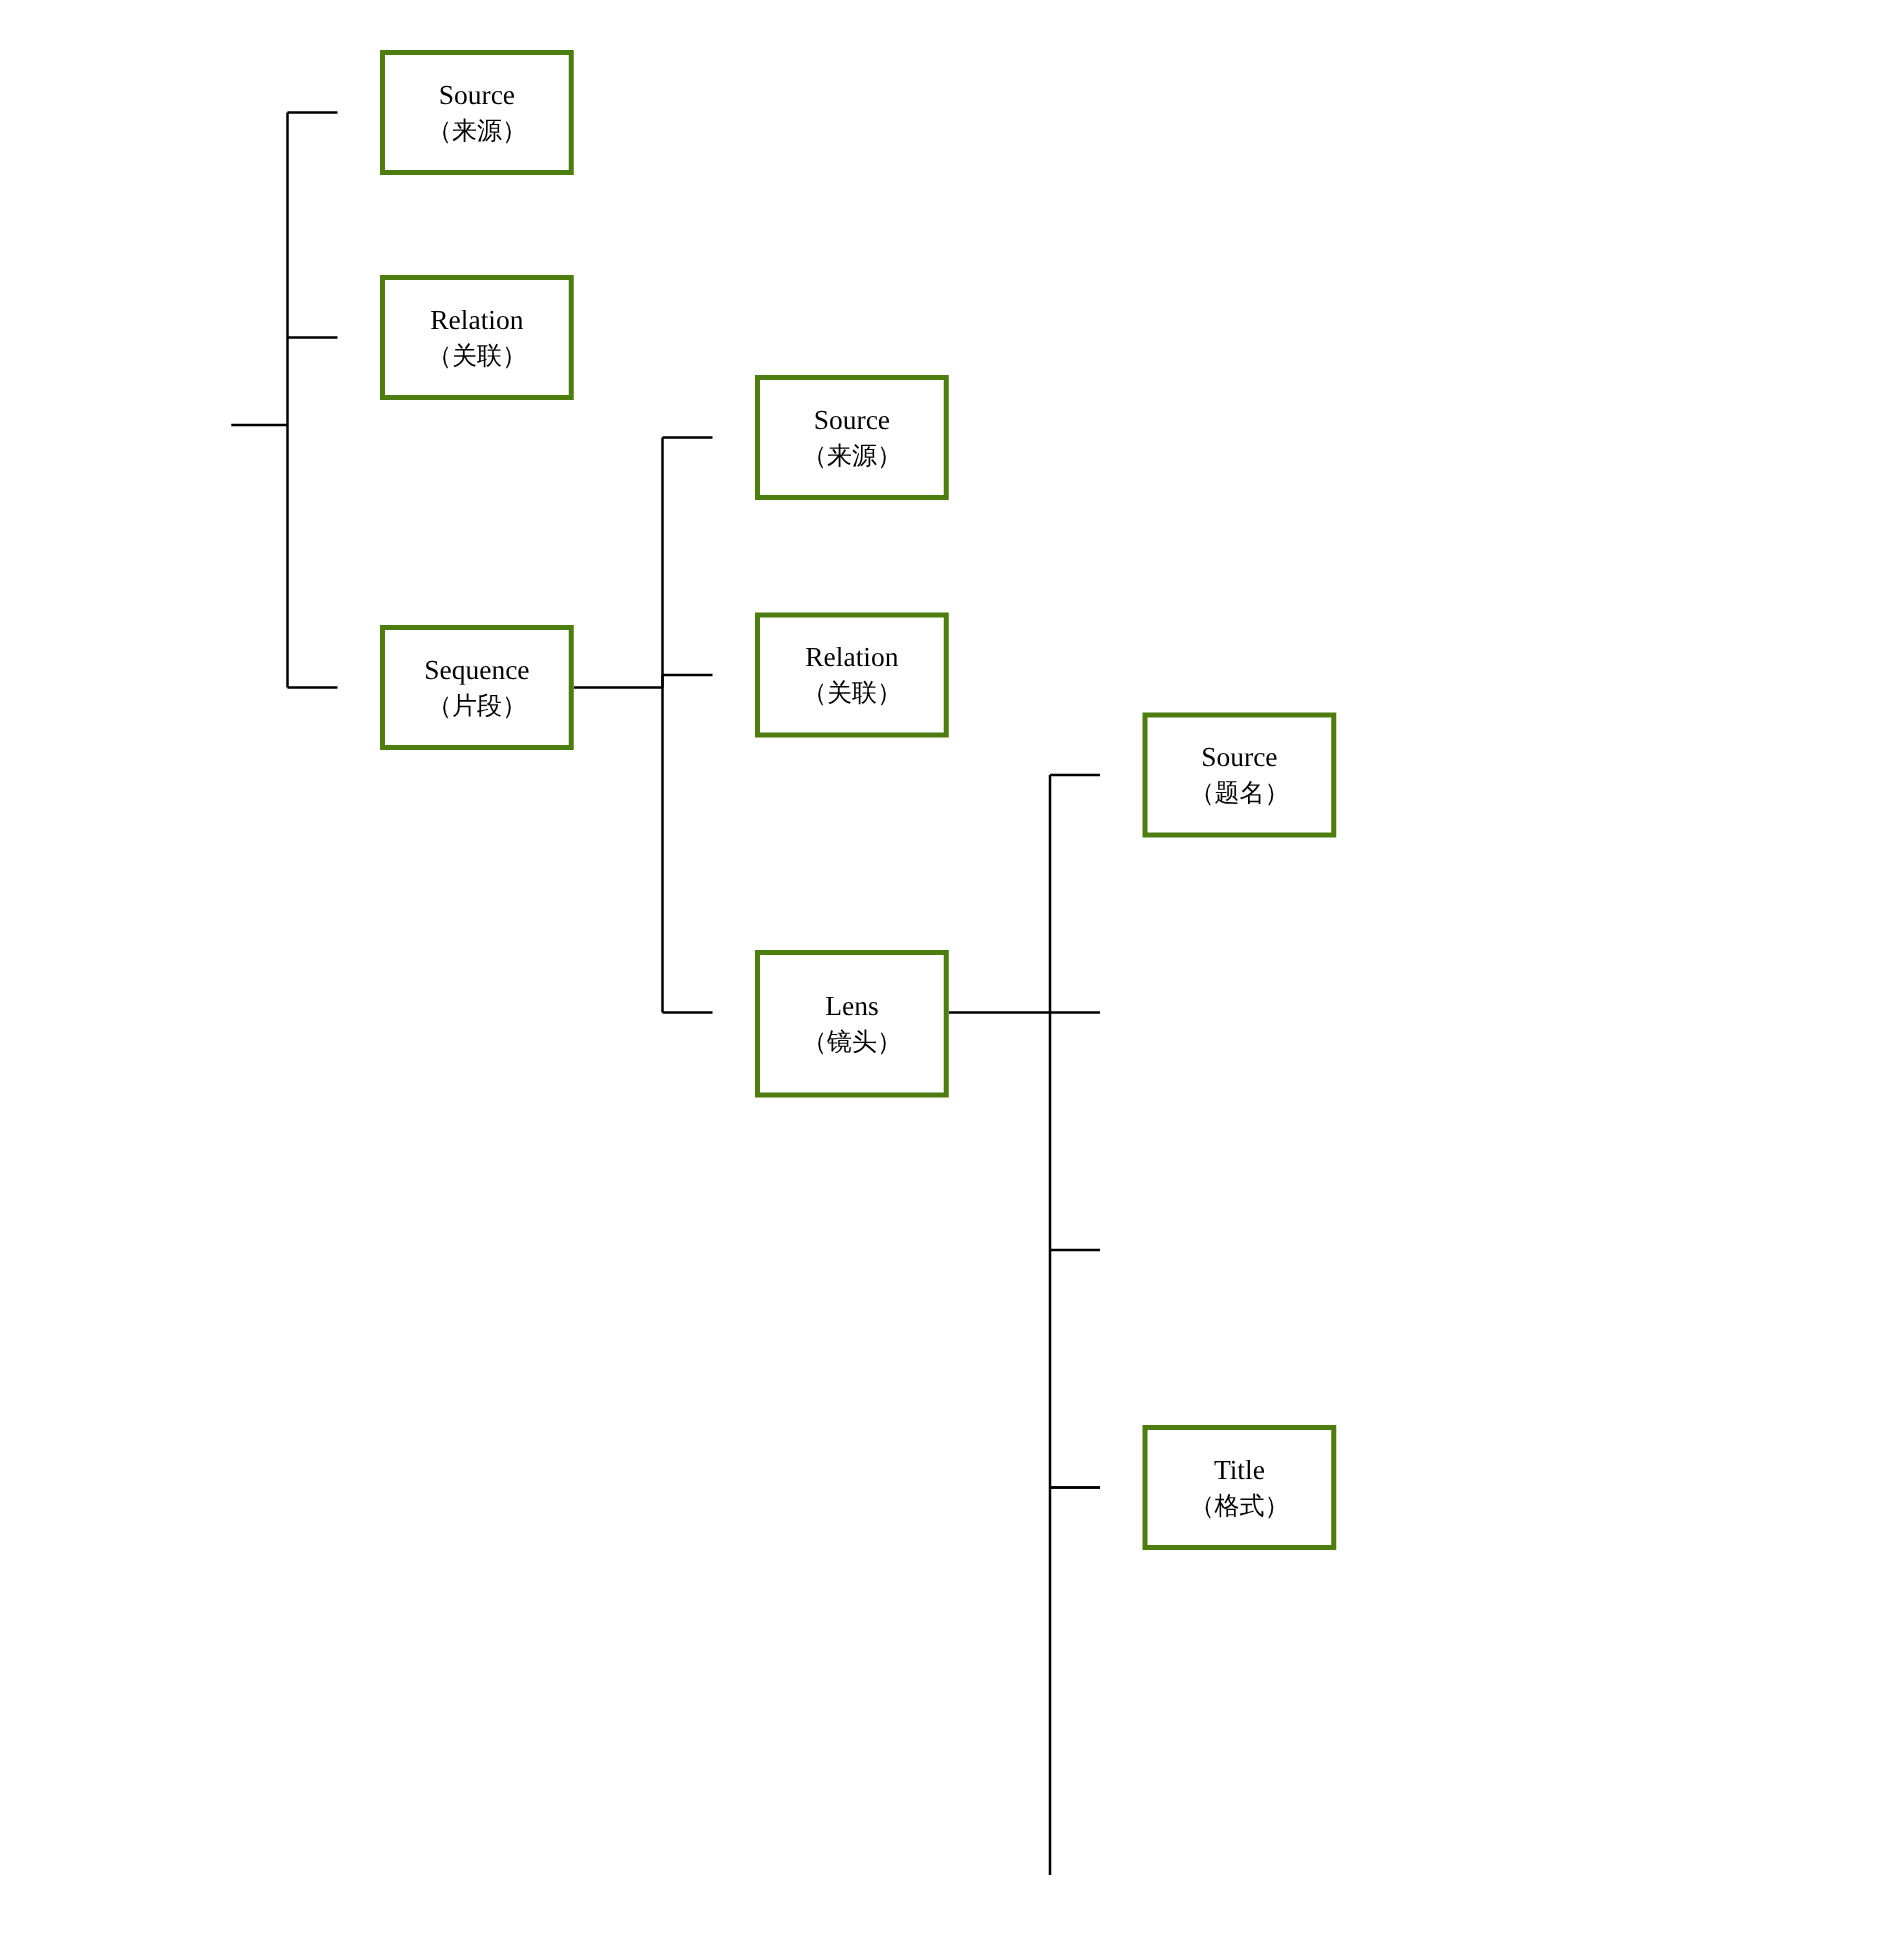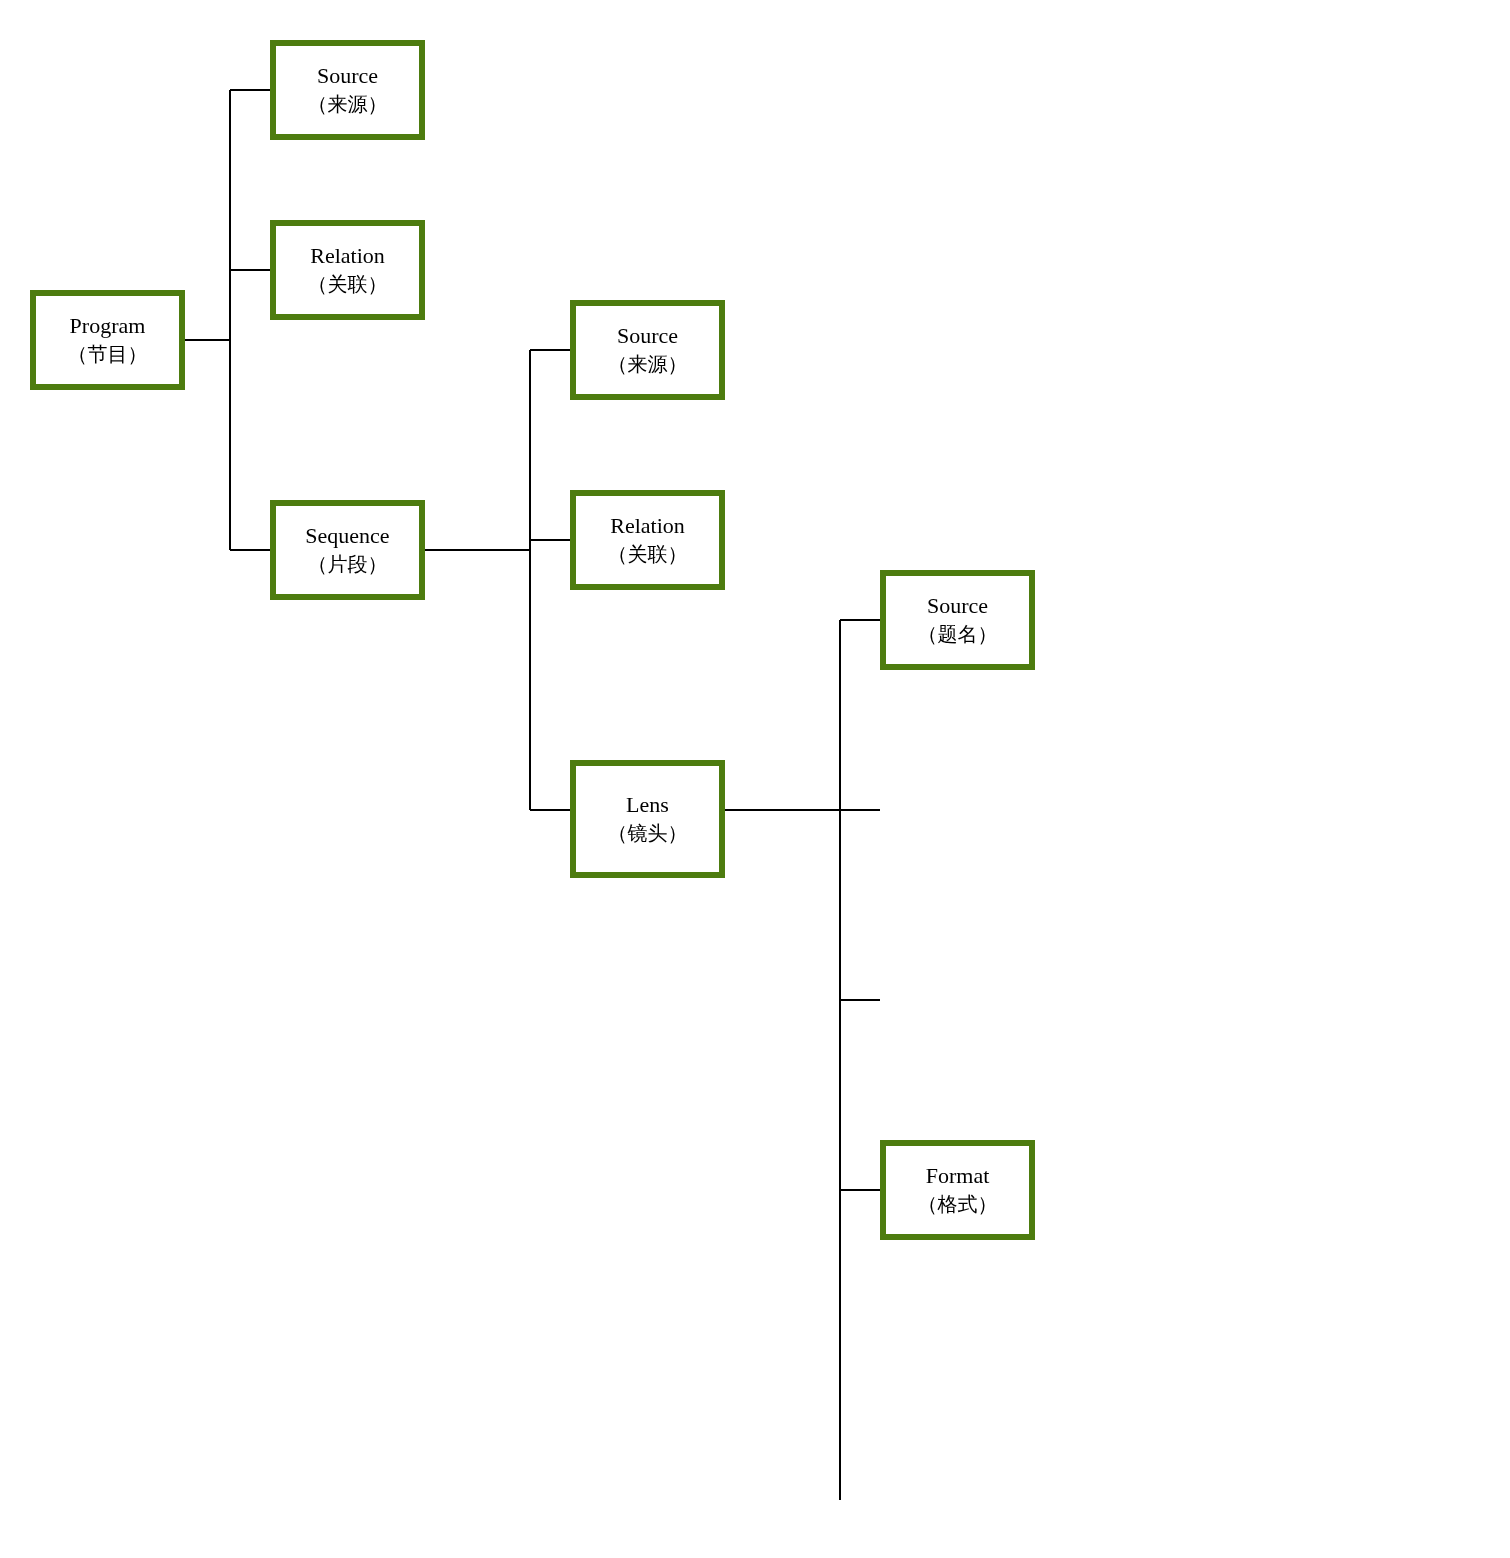--- a/index.html
+++ b/index.html
@@ -28,27 +28,28 @@
     svg {
       position: absolute;
       top: 0;
       left: 0;
       width: 1510px;
       height: 1558px;
     }
 
     .node-box {
       position: absolute;
-      border: 6px solid #4d7c0f;
+      border: 4px solid #4d7c0f;
       background: #fff;
       display: flex;
       flex-direction: column;
       align-items: center;
       justify-content: center;
       text-align: center;
+      margin-left: 34px;
     }
 
     .node-label-en {
       font-size: 22px;
       font-weight: normal;
       font-family: "Times New Roman", serif;
     }
 
     .node-label-zh {
       font-size: 20px;
@@ -88,24 +89,20 @@
 
     <line x1="840" y1="1000" x2="880" y2="1000" stroke="#000" stroke-width="2"></line>
     <line x1="840" y1="810" x2="840" y2="1000" stroke="#000" stroke-width="2"></line>
 
     <line x1="840" y1="1190" x2="880" y2="1190" stroke="#000" stroke-width="2"></line>
     <line x1="840" y1="1000" x2="840" y2="1500" stroke="#000" stroke-width="2"></line>
     <line x1="840" y1="1190" x2="880" y2="1190" stroke="#000" stroke-width="2"></line>
 
   </svg>
 
-  <div class="node-box" style="left:30px; top:290px; width:155px; height:100px;">
-    <span class="node-label-en">Program</span>
-    <span class="node-label-zh">（节目）</span>
-  </div>
 
   <div class="node-box" style="left:270px; top:40px; width:155px; height:100px;">
     <span class="node-label-en">Source</span>
     <span class="node-label-zh">（来源）</span>
   </div>
 
   <div class="node-box" style="left:270px; top:220px; width:155px; height:100px;">
     <span class="node-label-en">Relation</span>
     <span class="node-label-zh">（关联）</span>
   </div>
@@ -131,17 +128,17 @@
   </div>
 
   <div class="node-box" style="left:880px; top:570px; width:155px; height:100px;">
     <span class="node-label-en">Source</span>
     <span class="node-label-zh">（题名）</span>
   </div>
 
 
 
   <div class="node-box" style="left:880px; top:1140px; width:155px; height:100px;">
-    <span class="node-label-en">Format</span>
+    <span class="node-label-en">Title</span>
     <span class="node-label-zh">（格式）</span>
   </div>
 
 </div>
 
 </body></html>

